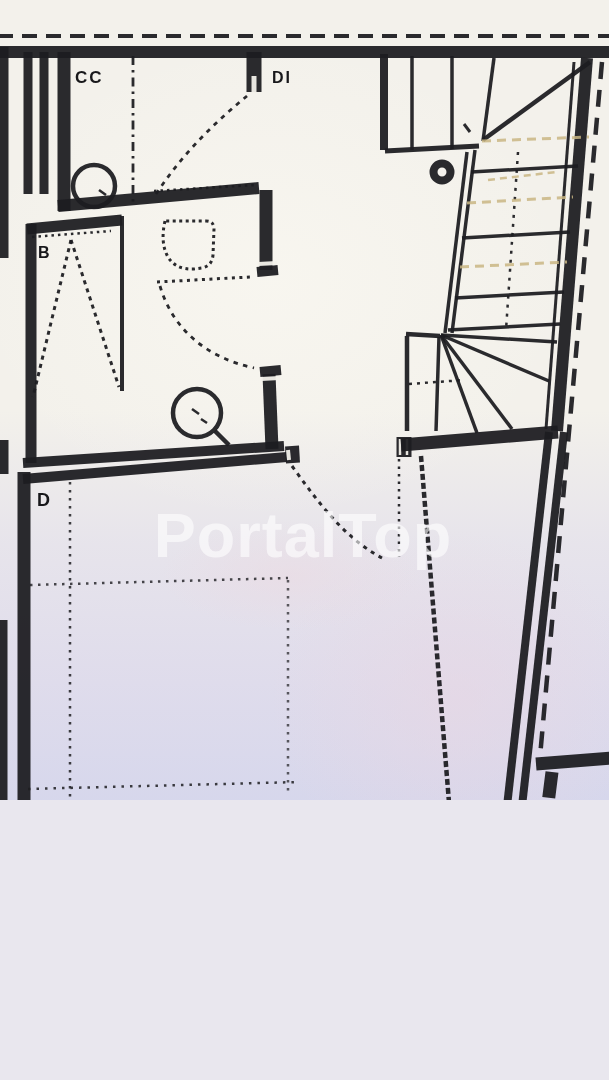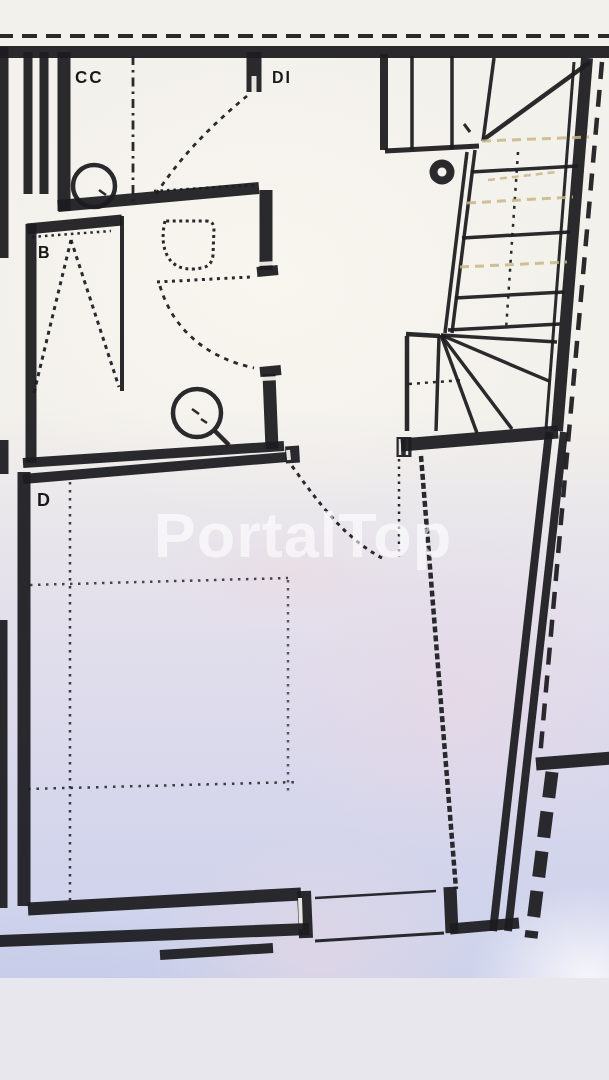--- a/index.html
+++ b/index.html
@@ -1,18 +1,18 @@
 <!DOCTYPE html>
 <html><head>
 <meta charset="utf-8">
 <style>
   html,body{margin:0;padding:0;background:#e9e7ee;}
   .stage{
     position:relative;
-    width:609px;height:978px;
+    width:609px;height:800px;
     margin:0 auto;
     overflow:hidden;
     font-family:"Liberation Sans", sans-serif;
     background:#f3f1eb;
   }
   svg{display:block;width:609px;height:1080px;}
   .ink{stroke:#1d1d21;fill:none;stroke-opacity:.94;}
   .tan{stroke:#c9b684;fill:none;stroke-opacity:.85;}
   .wm{
     font-family:"Liberation Sans", sans-serif;

